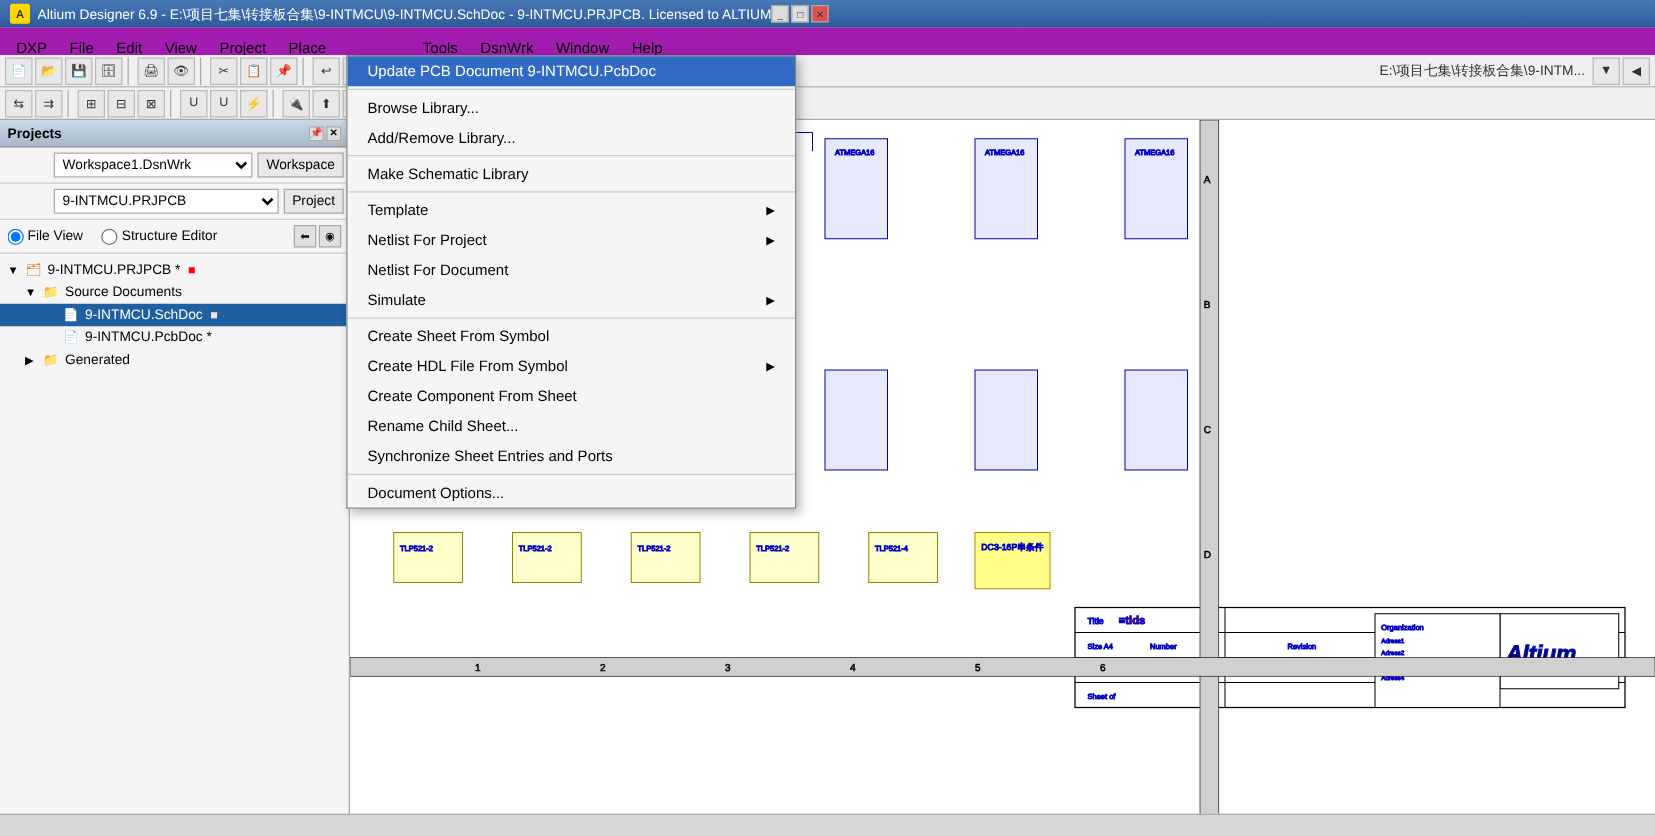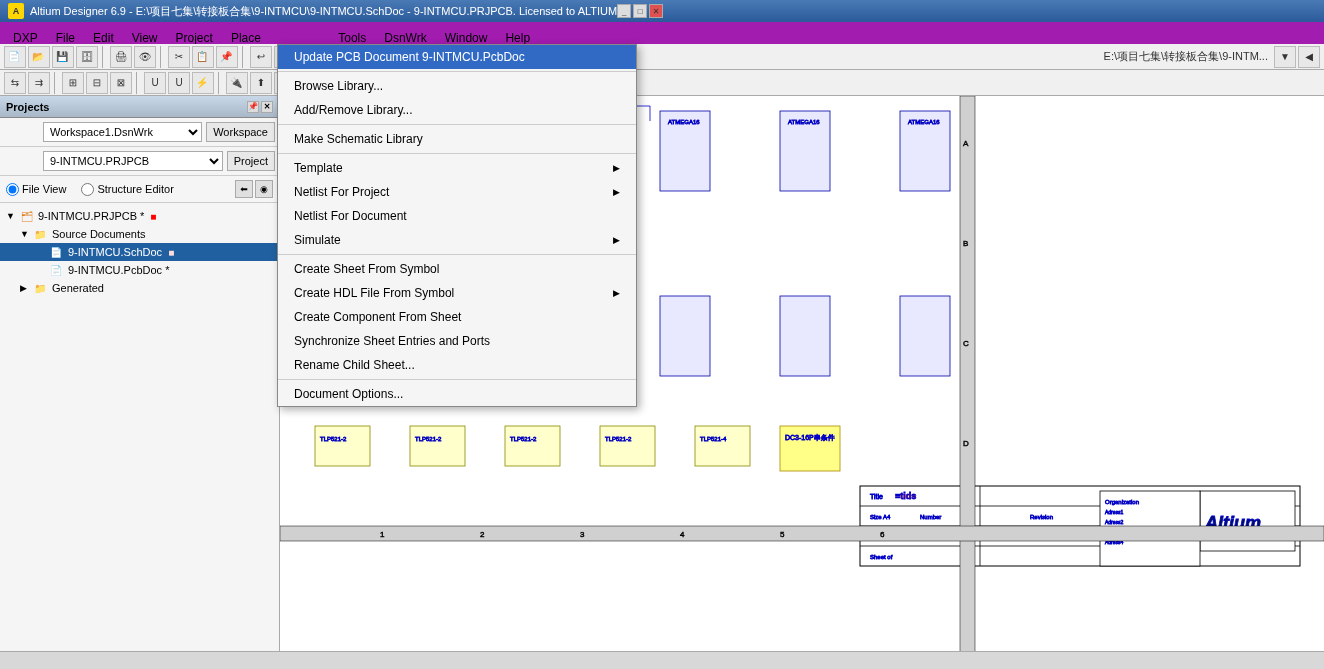--- a/index.html
+++ b/index.html
@@ -580,24 +580,24 @@
     <span>Create Sheet From Symbol</span>
   </div>
   <div class="dropdown-item">
     <span>Create HDL File From Symbol</span>
     <span class="arrow">▶</span>
   </div>
   <div class="dropdown-item">
     <span>Create Component From Sheet</span>
   </div>
   <div class="dropdown-item">
+    <span>Rename Child Sheet...</span>
+  </div>
+  <div class="dropdown-item">
     <span>Synchronize Sheet Entries and Ports</span>
-  </div>
-  <div class="dropdown-item">
-    <span>Rename Child Sheet...</span>
   </div>
 
   <div class="dropdown-separator"></div>
 
   <div class="dropdown-item">
     <span>Document Options...</span>
   </div>
 </div>
 
 <div id="status-bar">

